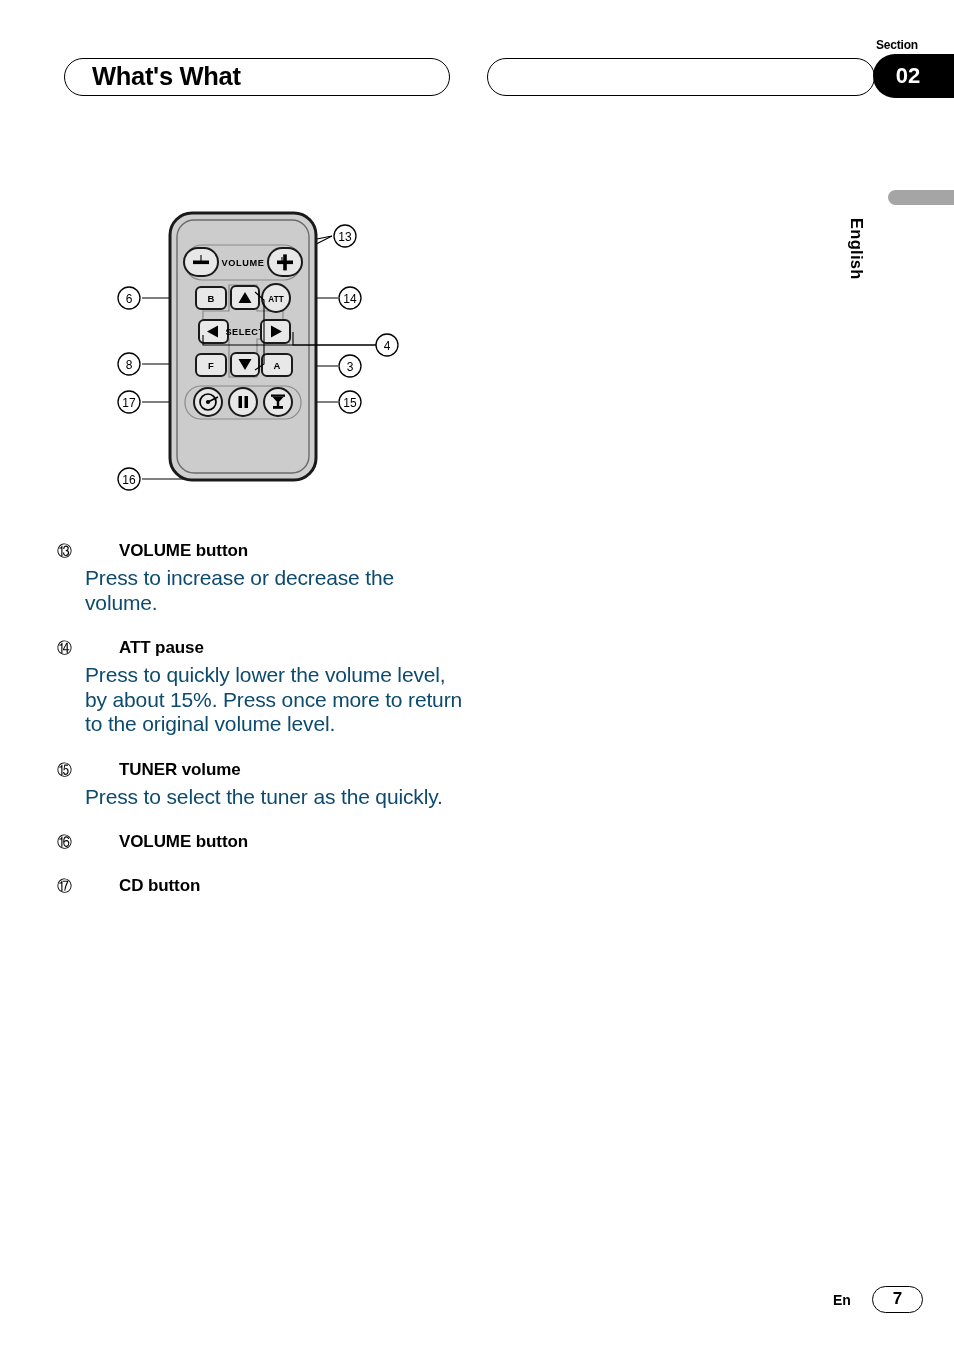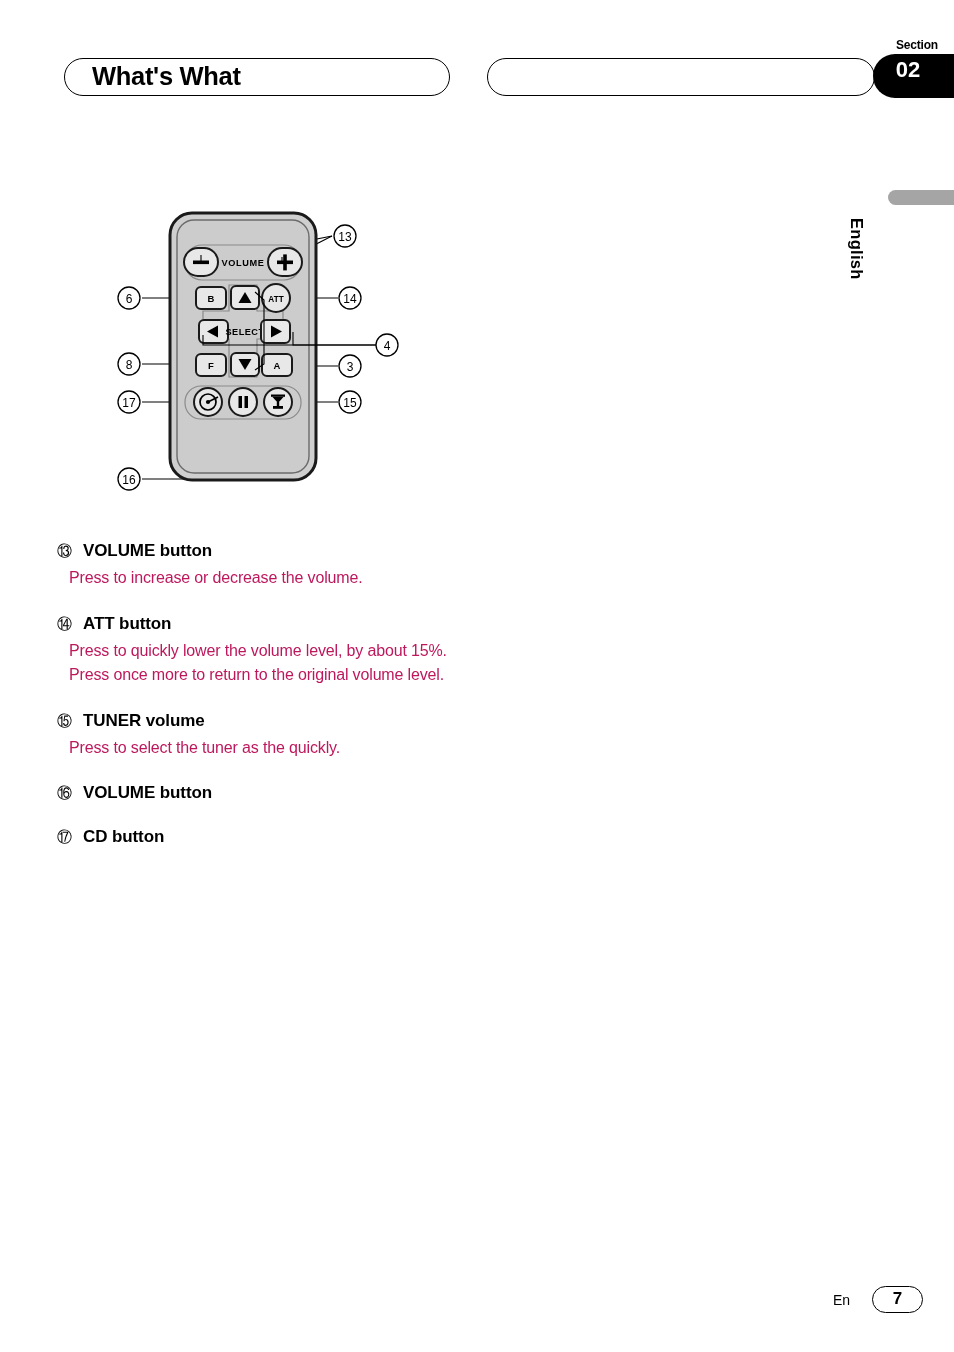--- a/index.html
+++ b/index.html
@@ -48,32 +48,31 @@
     color: #000;
     white-space: nowrap;
   }
 
   #section-label {
     position: absolute;
     left: 876px; top: 38px;
     font-size: 12px;
     font-weight: bold;
     letter-spacing: -0.2px;
-    margin-left: 20px;
   }
   #section-badge {
     position: absolute;
     left: 873px; top: 54px;
     width: 81px; height: 44px;
     background: #000;
     border-radius: 22px 0 0 22px;
   }
   #section-badge-num {
     position: absolute;
-    left: 886px; top: 48px;
+    left: 886px; top: 54px;
     width: 44px; height: 44px;
     line-height: 43px;
     text-align: center;
     font-size: 22px;
     font-weight: bold;
     color: #fff;
     letter-spacing: 0px;
   }
 
   
@@ -121,26 +120,27 @@
     width: 26px;
     font-size: 15px;
     line-height: 22px;
     color: #000;
   }
   .entry-title {
     font-size: 17px;
     font-weight: bold;
     line-height: 22px;
     letter-spacing: -0.1px;
+    margin-left: 36px;
   }
   .entry-desc {
-    margin-left: 12px;
-    font-size: 16px;
+    margin-left: 28px;
+    font-size: 21px;
     line-height: 24.5px;
-    color: #be185d;
+    color: #0c4a6e;
     letter-spacing: -0.15px;
     max-width: 380px;
   }
   .end-mark {
     display: inline-block;
     width: 11px; height: 11px;
     box-sizing: border-box;
     border: 1.3px solid #444;
     border-radius: 2px;
     position: relative;
@@ -153,21 +153,21 @@
     left: 2px; top: 2px;
     width: 5px; height: 5px;
     background: #333;
   }
 
   
   #footer-lang {
     position: absolute;
     left: 833px; top: 1292px;
     font-size: 14px;
-    font-weight: normal;
+    font-weight: bold;
   }
   #footer-page-pill {
     position: absolute;
     left: 872px; top: 1286px;
     width: 51px; height: 27px;
     box-sizing: border-box;
     border: 1.6px solid #000;
     border-radius: 999px;
     background: #fff;
   }
@@ -366,21 +366,21 @@
     <div class="entry-head">
       <span class="entry-num">⑬</span>
       <span class="entry-title">VOLUME button</span>
     </div>
     <div class="entry-desc">Press to increase or decrease the volume.</div>
   </div>
 
   <div class="entry">
     <div class="entry-head">
       <span class="entry-num">⑭</span>
-      <span class="entry-title">ATT button</span>
+      <span class="entry-title">ATT pause</span>
     </div>
     <div class="entry-desc">Press to quickly lower the volume level, by about 15%. Press once more to return to the original volume level.</div>
   </div>
 
   <div class="entry">
     <div class="entry-head">
       <span class="entry-num">⑮</span>
       <span class="entry-title">TUNER volume</span>
     </div>
     <div class="entry-desc">Press to select the tuner as the quickly.</div>

